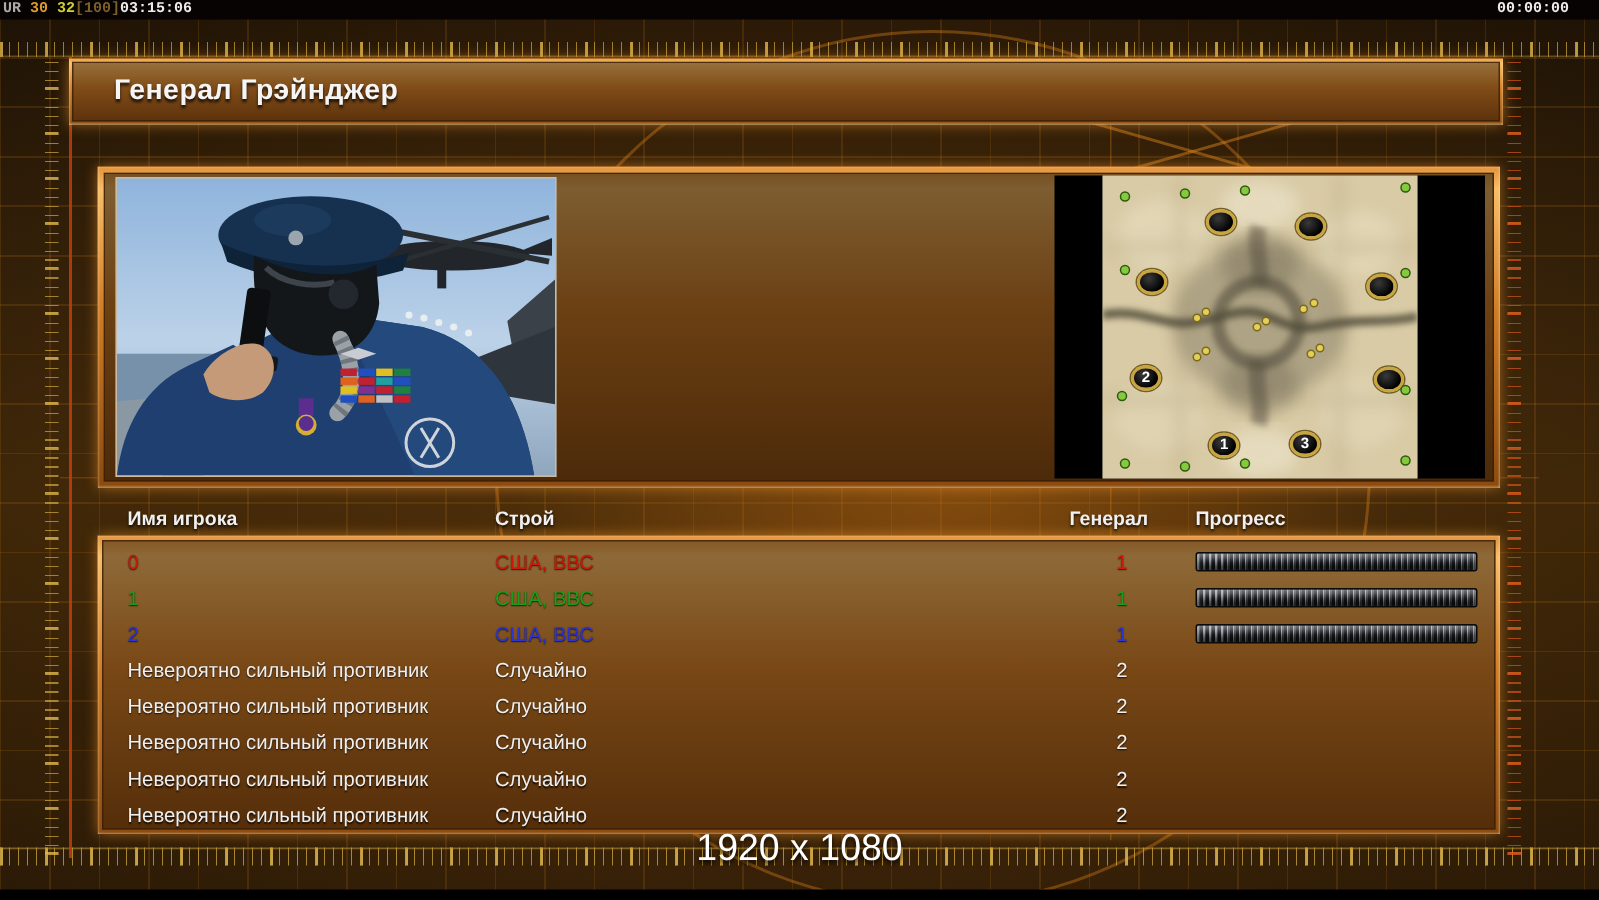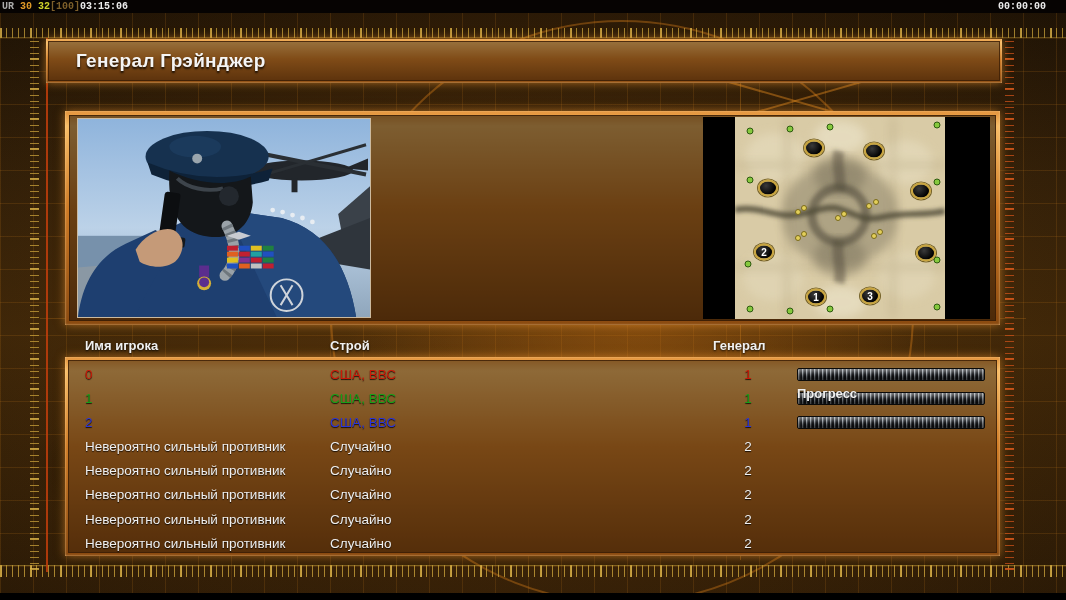--- a/index.html
+++ b/index.html
@@ -74,21 +74,21 @@
     border:2px solid #c9a53f;box-shadow:0 0 0 1px rgba(96,76,14,.85);
     transform:translate(-50%,-50%);display:flex;align-items:center;justify-content:center;
     color:#fff;font-size:10px;font-weight:bold;box-sizing:border-box;}
   .greendot{position:absolute;width:5px;height:5px;background:#86c93e;border:1px solid #2e5a10;
     border-radius:50%;transform:translate(-50%,-50%);}
   .yellowdot{position:absolute;width:4px;height:4px;background:#e3cf5a;border:1px solid #7a6a1a;
     border-radius:50%;transform:translate(-50%,-50%);}
   
   .col-header{position:absolute;top:338px;font-size:13px;font-weight:bold;color:#f0f0f0;
     text-shadow:0 1px 2px rgba(0,0,0,.8);z-index:6;}
-  .col-h-name{left:85px;} .col-h-army{left:330px;} .col-h-team{left:713px;} .col-h-progress{left:797px;margin-top:48px;}
+  .col-h-name{left:85px;} .col-h-army{left:330px;} .col-h-team{left:713px;} .col-h-progress{left:797px;}
   .players-body{position:absolute;inset:0;padding-top:3px;}
   .player-row{position:relative;height:24.1px;font-size:13.5px;color:#efefef;
     text-shadow:0 1px 1px rgba(0,0,0,.8);}
   .cell-name{position:absolute;left:17px;top:4px;}
   .cell-army{position:absolute;left:262px;top:4px;}
   .cell-team{position:absolute;left:652px;top:4px;width:56px;text-align:center;}
   .cell-progress{position:absolute;left:729px;top:5px;width:188px;height:13px;}
   .pbar{height:13px;width:100%;box-sizing:border-box;border:1px solid #0a0a0a;border-radius:2px;
     background:repeating-linear-gradient(90deg,#9aa0a6 0 1px,#40454a 1px 2px,#15171b 2px 4px);
     box-shadow:inset 0 3px 4px rgba(255,255,255,.45), inset 0 -4px 5px rgba(0,0,0,.65);}
@@ -337,15 +337,16 @@
   <div class="player-row">
     <span class="cell-name" style="color: rgb(239, 239, 239);">Невероятно сильный противник</span>
     <span class="cell-army" style="color: rgb(239, 239, 239);">Случайно</span>
     <span class="cell-team" style="color: rgb(239, 239, 239);">2</span>
 
   </div>
 </div>
     </div>
   </div>
 
+  <div class="resolution">1920 x 1080</div>
   <div class="bottom-black"></div>
 
 </div>
 
 </body></html>

